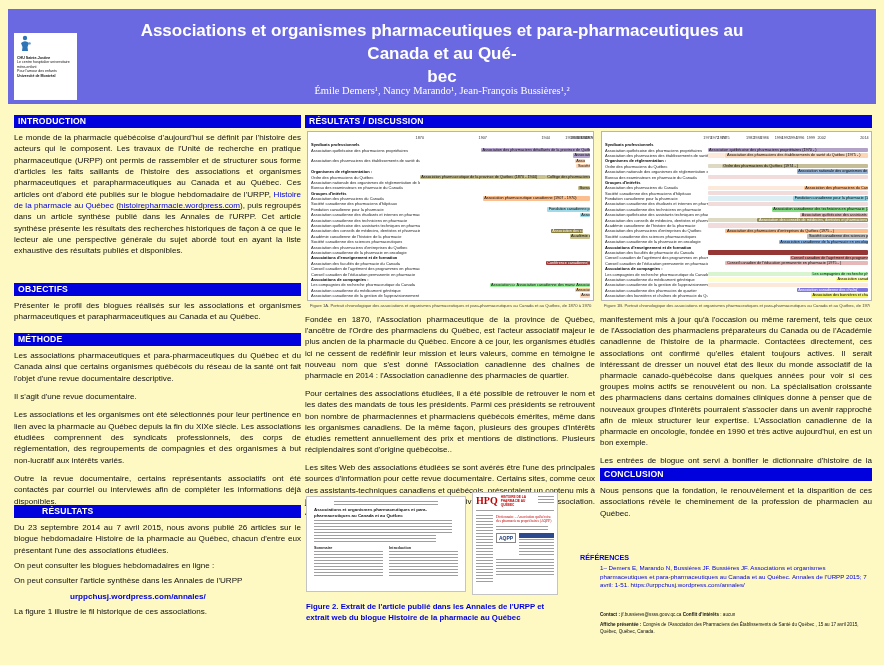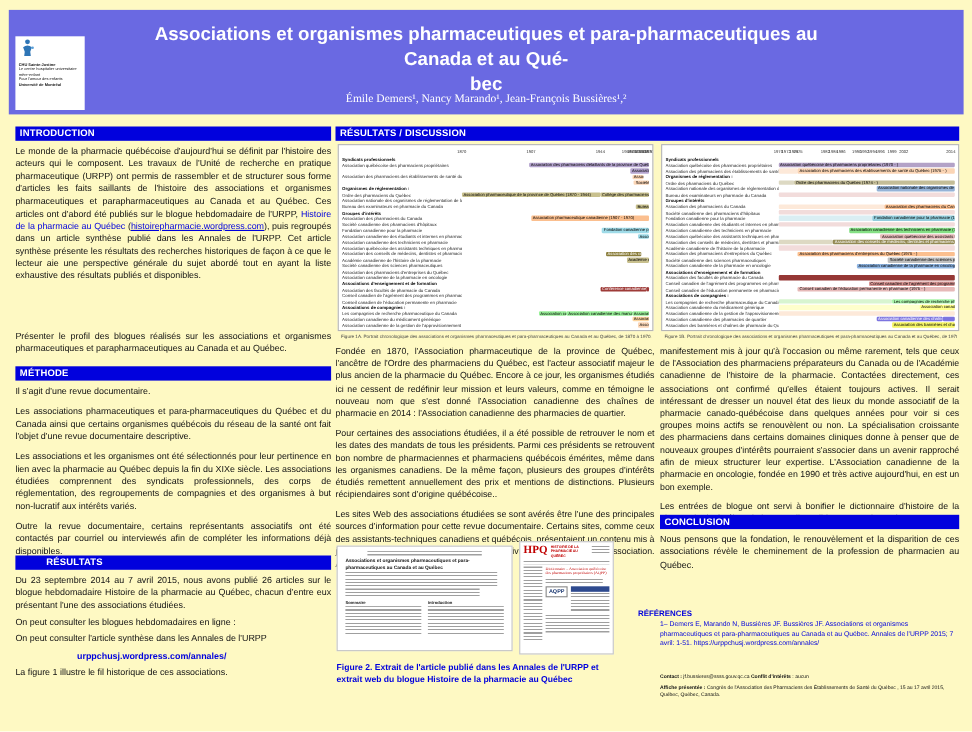--- a/index.html
+++ b/index.html
@@ -73,28 +73,29 @@
     </div>
     <div class="authors">Émile Demers¹, Nancy Marando¹, Jean-François Bussières¹,²</div>
 
   </div>
 
   <div class="shead" style="left:14px;top:115px;width:287px;">INTRODUCTION</div>
   <div class="txt" style="left:14px;top:132px;width:287px;">
     <p><span>Le monde de la pharmacie québécoise d'aujourd'hui se définit par l'histoire des acteurs qui le composent. Les travaux de l'Unité de recherche en pratique pharmaceutique (URPP) ont permis de rassembler et de structurer sous forme d'articles les faits saillants de l'histoire des associations et organismes pharmaceutiques et parapharmaceutiques au Canada et au Québec. Ces articles ont d'abord été publiés sur le blogue hebdomadaire de l'URPP, </span><span class="blue">Histoire de la pharmacie au Québec</span><span> (</span><span class="blue u">histoirepharmacie.wordpress.com</span><span>), puis regroupés dans un article synthèse publié dans les Annales de l'URPP. Cet article synthèse présente les résultats des recherches historiques de façon à ce que le lecteur aie une perspective générale du sujet abordé tout en ayant la liste exhaustive des résultats publiés et disponibles.</span></p>
   </div>
 
+  <div class="shead" style="left:14px;top:283px;width:287px;">OBJECTIFS</div>
   <div class="txt" style="left:14px;top:300px;width:287px;">
     <p>Présenter le profil des blogues réalisés sur les associations et organismes pharmaceutiques et parapharmaceutiques au Canada et au Québec.</p>
   </div>
 
   <div class="shead" style="left:14px;top:333px;width:287px;">MÉTHODE</div>
   <div class="txt" style="left:14px;top:350px;width:287px;">
+    <p>Les associations pharmaceutiques et para-pharmaceutiques du Québec et du Canada ainsi que certains organismes québécois du réseau de la santé ont fait l'objet d'une revue documentaire descriptive.</p>
     <p>Il s'agit d'une revue documentaire.</p>
-    <p>Les associations pharmaceutiques et para-pharmaceutiques du Québec et du Canada ainsi que certains organismes québécois du réseau de la santé ont fait l'objet d'une revue documentaire descriptive.</p>
     <p>Les associations et les organismes ont été sélectionnés pour leur pertinence en lien avec la pharmacie au Québec depuis la fin du XIXe siècle. Les associations étudiées comprennent des syndicats professionnels, des corps de réglementation, des regroupements de compagnies et des organismes à but non-lucratif aux intérêts variés.</p>
     <p>Outre la revue documentaire, certains représentants associatifs ont été contactés par courriel ou interviewés afin de compléter les informations déjà disponibles.</p>
   </div>
 
   <div class="shead" style="left:14px;top:505px;width:287px;padding-left:28px;">RÉSULTATS</div>
   <div class="txt tight" style="left:14px;top:522px;width:287px;">
     <p>Du 23 septembre 2014 au 7 avril 2015, nous avons publié 26 articles sur le blogue hebdomadaire Histoire de la pharmacie au Québec, chacun d'entre eux présentant l'une des associations étudiées.</p>
     <p>On peut consulter les blogues hebdomadaires en ligne :</p>
     <p>On peut consulter l'article synthèse dans les Annales de l'URPP</p>
     <p class="urlline">urppchusj.wordpress.com/annales/</p>

